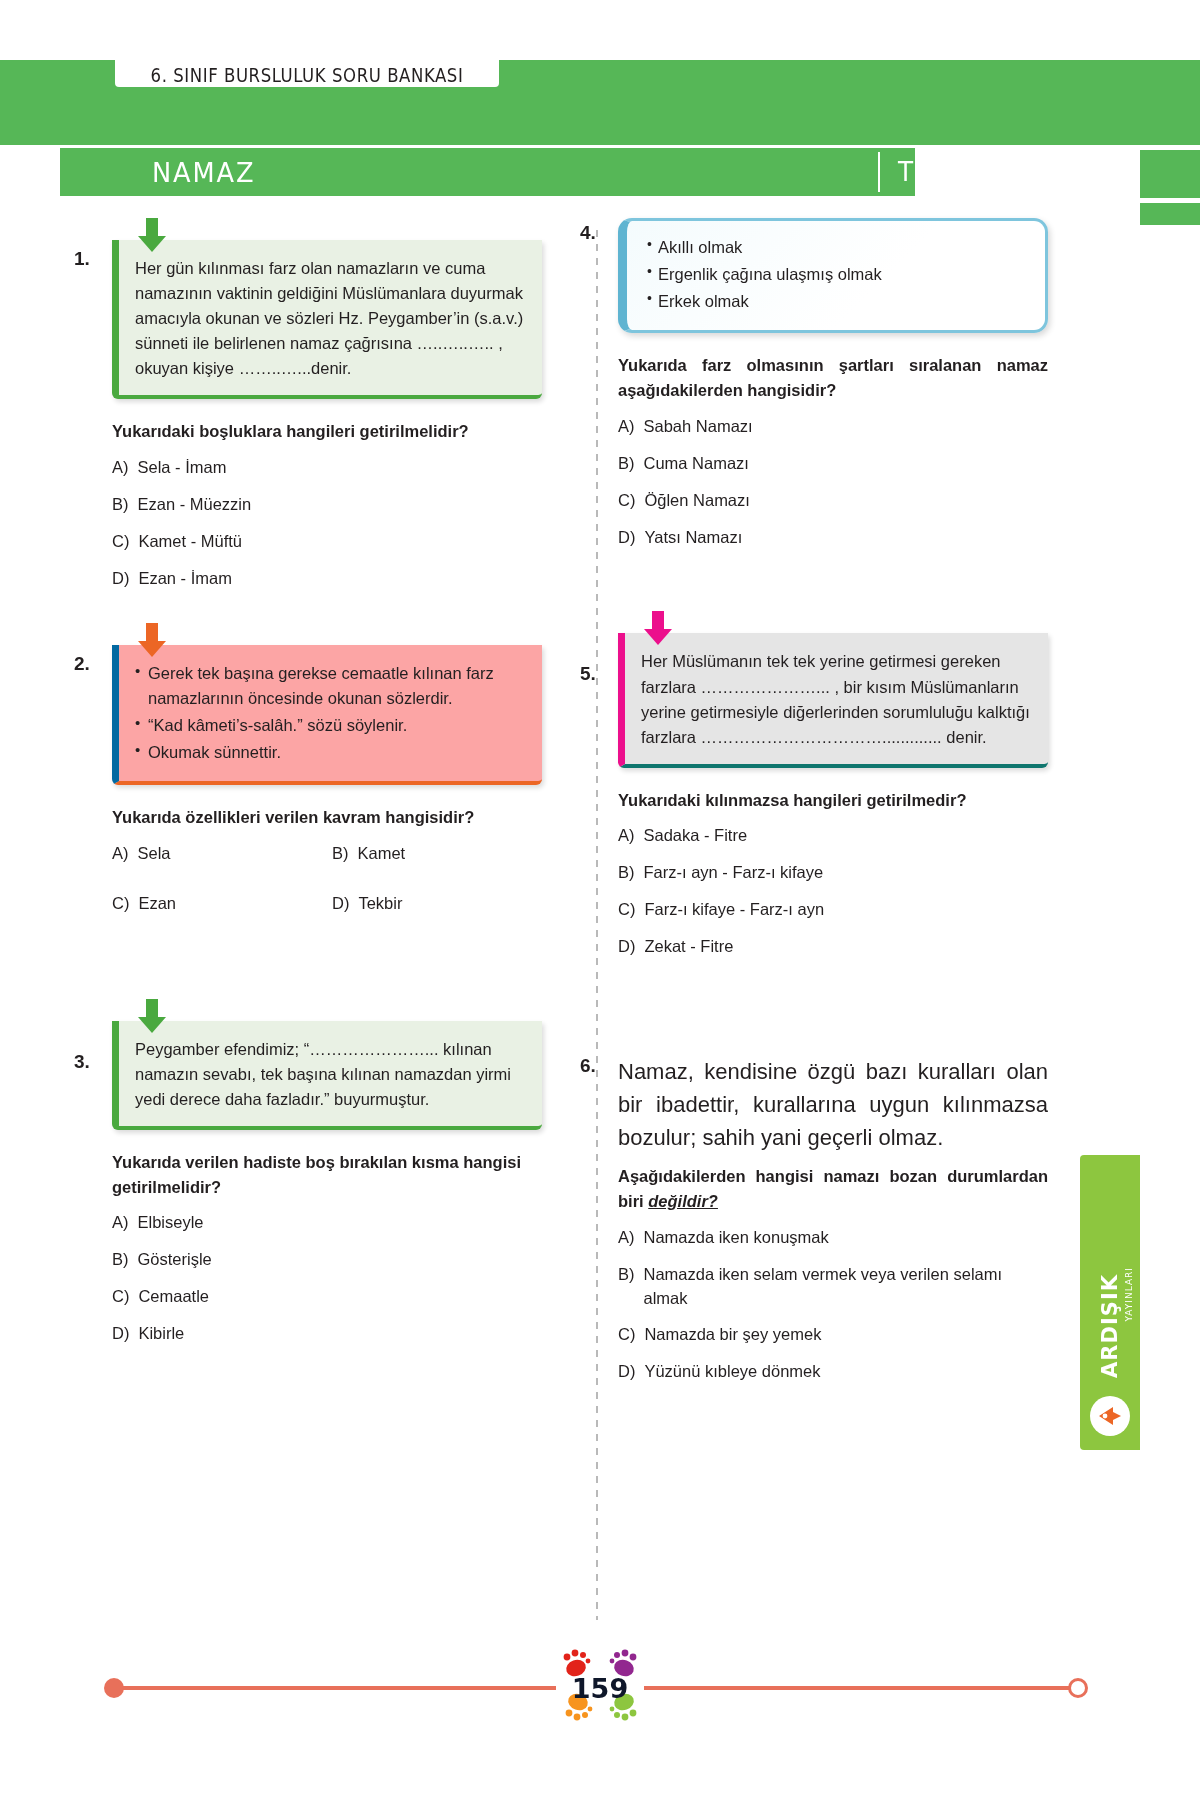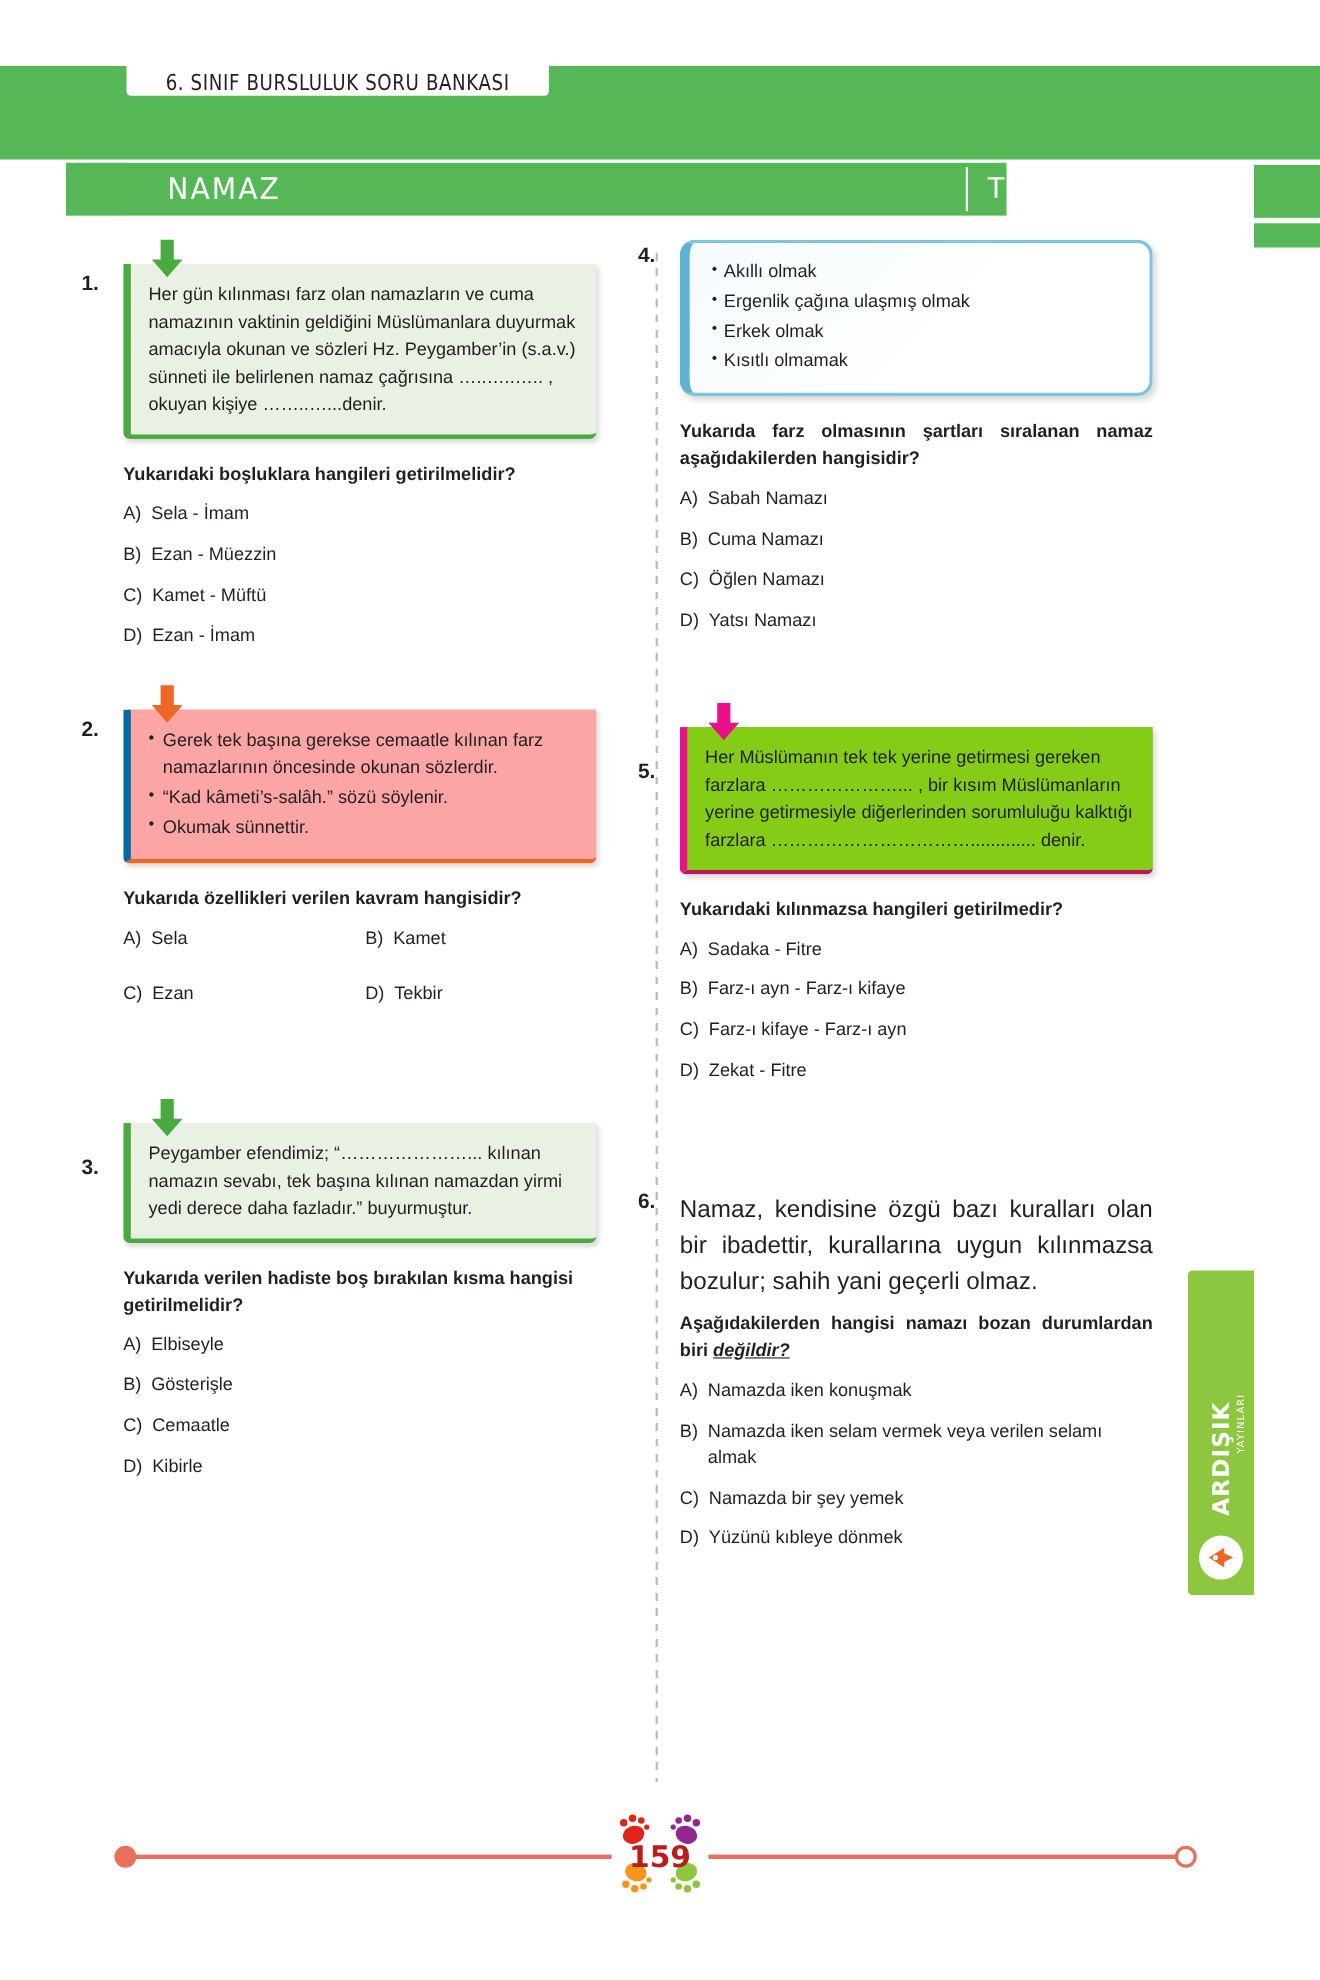--- a/index.html
+++ b/index.html
@@ -132,23 +132,23 @@
   
   .box-orange {
     background: #fca5a5;
     border-left: 7px solid #0369a1;
     border-bottom: 4px solid #ec6625;
     border-radius: 0 0 6px 6px;
     box-shadow: 2px 3px 5px rgba(0,0,0,.14);
   }
   
   .box-pink {
-    background: #84cc16;
+    background: #e5e5e5;
     border-left: 7px solid #ec0f8c;
-    border-bottom: 4px solid #be185d;
+    border-bottom: 4px solid #0f766e;
     border-radius: 0 0 6px 6px;
     box-shadow: 2px 3px 5px rgba(0,0,0,.14);
   }
   
   .box-blue {
     background: linear-gradient(135deg, #f4fbfd 0%, #ffffff 60%);
     border: 3px solid #7ec5dd;
     border-left: 9px solid #5fb4d1;
     border-radius: 14px;
     padding: 14px 16px 14px 20px;
@@ -201,21 +201,21 @@
 
   .page-badge {
     position: absolute; left: 556px; top: 1632px;
     width: 88px; height: 112px;
     background: #ffffff; border-radius: 8px;
     display: flex; align-items: center; justify-content: center;
   }
   .page-badge .num {
     position: relative; z-index: 4;
     font-family: "DejaVu Sans", sans-serif;
-    font-weight: bold; font-size: 27px; color: #b91c1c;
+    font-weight: bold; font-size: 27px; color: #0f172a;
   }
   .paw { position: absolute; width: 34px; height: 34px; }
   #paw-tl { left: 4px;  top: 14px; }
   #paw-tr { left: 50px; top: 14px; }
   #paw-bl { left: 6px;  top: 58px; }
   #paw-br { left: 50px; top: 58px; }
 </style>
 </head>
 <body>
 
@@ -352,21 +352,20 @@
 
   <div class="col" id="col-right">
 
     <div class="q">
       <span class="q-num" style="top:4px;">4.</span>
       <div class="qbox box-blue">
         <ul>
           <li>Akıllı olmak</li>
           <li>Ergenlik çağına ulaşmış olmak</li>
           <li>Erkek olmak</li>
-          <li>Kısıtlı olmamak</li>
         </ul>
       </div>
       <div class="q-stem justify">Yukarıda farz olmasının şartları sıralanan namaz aşağıdakilerden hangisidir?</div>
       <div class="opts">
         <div class="opt">
           <span class="lbl">A)</span>
           <span>Sabah Namazı</span>
         </div>
         <div class="opt">
           <span class="lbl">B)</span>

